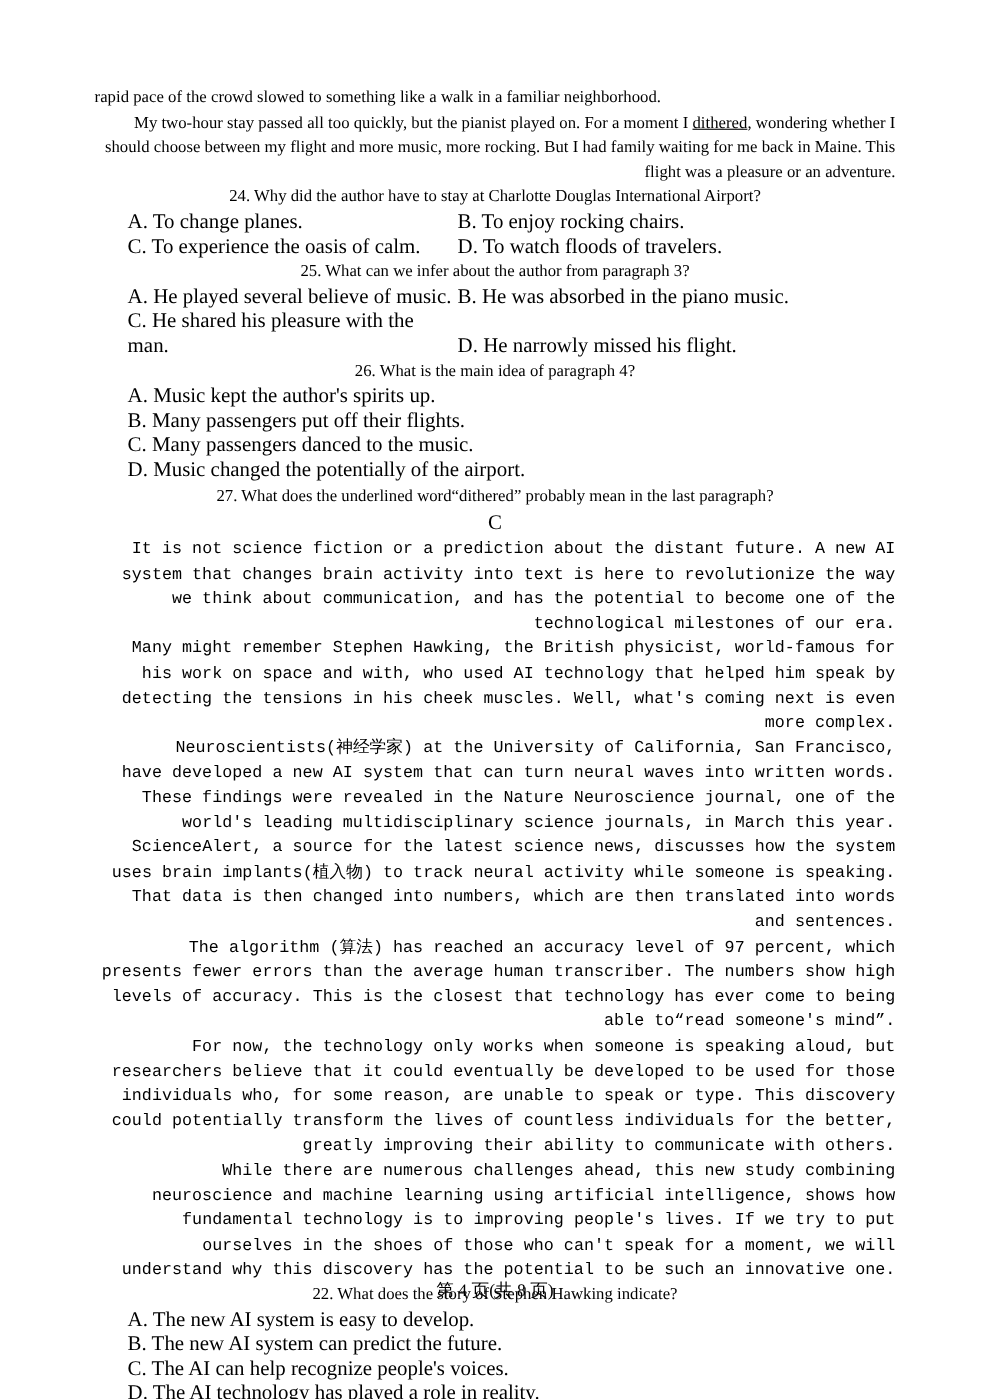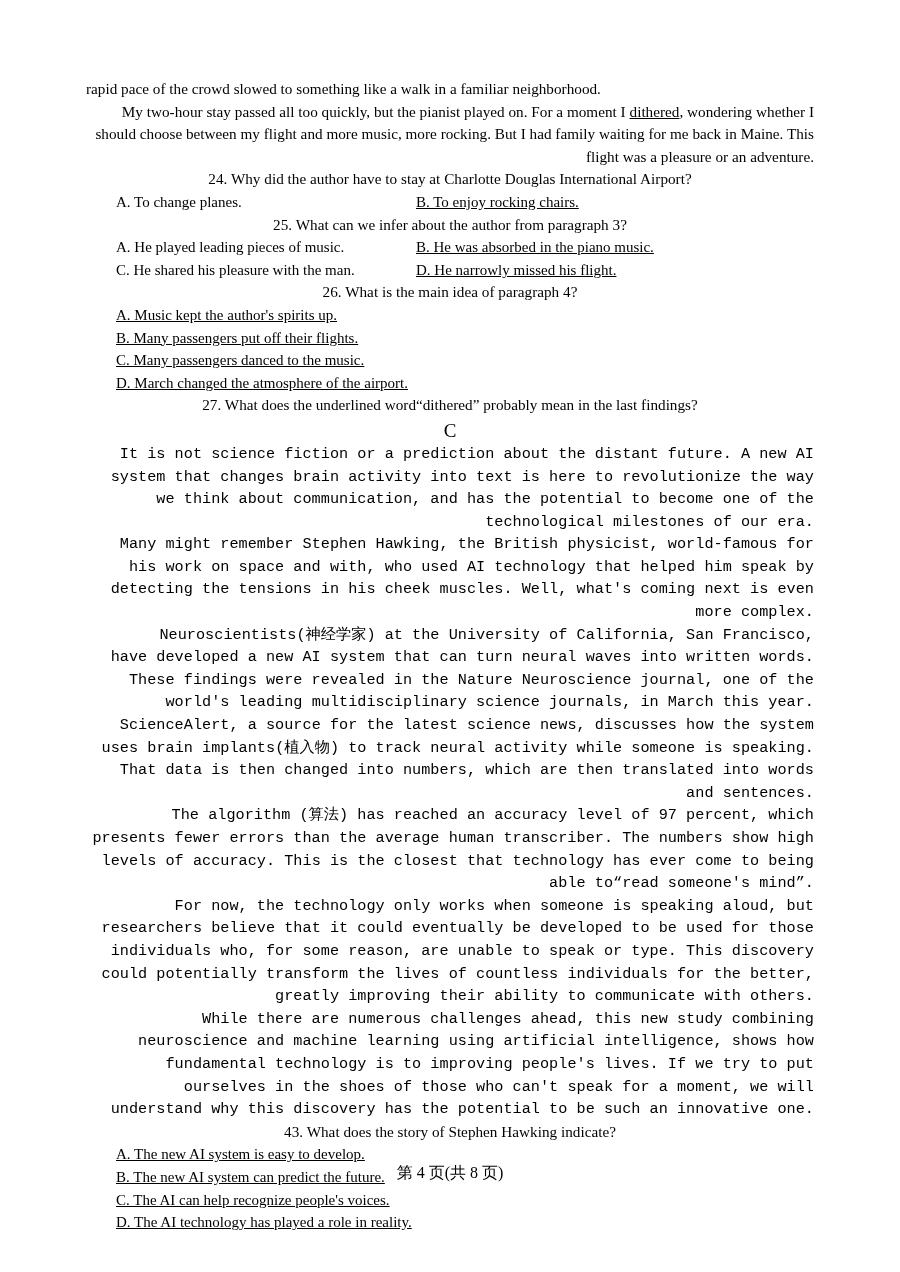--- a/index.html
+++ b/index.html
@@ -41,24 +41,23 @@
     line-height: 24px;
     margin-top: 2px;
     margin-bottom: 0px;
     font-family: "Liberation Serif", serif;
   }
   u {
     text-decoration: underline;
   }
   .opt-row {
     display: block;
-    font-size: 15px;
+    font-size: 19px;
     line-height: 22.6px;
     padding-left: 30px;
-    text-decoration: underline;
   }
   .opt-row .col-a-wide {
     display: inline-block;
     width: 300px;
   }
   .opt-row .col-q4 {
     display: inline-block;
     width: 140px;
   }
   .footer {
@@ -79,46 +78,47 @@
 <body>
 
 <div class="page">
 
   <div class="line">rapid pace of the crowd slowed to something like a walk in a familiar neighborhood.</div>
 
   <div class="line para-first"><span>My two-hour stay passed all too quickly, but the pianist played on. For a moment I </span><u>dithered</u><span>, wondering whether I should choose between my flight and more music, more rocking. But I had family waiting for me back in Maine. This flight was a pleasure or an adventure.</span></div>
 
   <div class="line indent-q"><span>24.</span> <span>Why did the author have to stay at Charlotte Douglas International Airport?</span></div>
   <div class="opt-row"><span class="col-a-wide">A. To change planes.</span><span>B. To enjoy rocking chairs.</span></div>
+  <div class="opt-row"><span class="col-a-wide">C. To experience the oasis of calm.</span><span>D. To watch floods of travelers.</span></div>
 
   <div class="line indent-q"><span>25.</span> <span>What can we infer about the author from paragraph 3?</span></div>
-  <div class="opt-row"><span class="col-a-wide">A. He played leading pieces of music.</span><span>B. He was absorbed in the piano music.</span></div>
+  <div class="opt-row"><span class="col-a-wide">A. He played several believe of music.</span><span>B. He was absorbed in the piano music.</span></div>
   <div class="opt-row"><span class="col-a-wide">C. He shared his pleasure with the man.</span><span>D. He narrowly missed his flight.</span></div>
 
   <div class="line indent-q"><span>26.</span> <span>What is the main idea of paragraph 4?</span></div>
   <div class="opt-row">A. Music kept the author's spirits up.</div>
   <div class="opt-row">B. Many passengers put off their flights.</div>
   <div class="opt-row">C. Many passengers danced to the music.</div>
-  <div class="opt-row">D. March changed the atmosphere of the airport.</div>
+  <div class="opt-row">D. Music changed the potentially of the airport.</div>
 
-  <div class="line indent-q"><span>27.</span> <span>What does the underlined word“dithered” probably mean in the last findings?</span></div>
+  <div class="line indent-q"><span>27.</span> <span>What does the underlined word“dithered” probably mean in the last paragraph?</span></div>
 
   <div class="section-letter">C</div>
 
   <div class="passage">
     <p class="line para-first">It is not science fiction or a prediction about the distant future. A new AI system that changes brain activity into text is here to revolutionize the way we think about communication, and has the potential to become one of the technological milestones of our era.</p>
     <p class="line para-first">Many might remember Stephen Hawking, the British physicist, world-famous for his work on space and with, who used AI technology that helped him speak by detecting the tensions in his cheek muscles. Well, what's coming next is even more complex.</p>
     <p class="line para-first">Neuroscientists(神经学家) at the University of California, San Francisco, have developed a new AI system that can turn neural waves into written words. These findings were revealed in the Nature Neuroscience journal, one of the world's leading multidisciplinary science journals, in March this year.</p>
     <p class="line para-first">ScienceAlert, a source for the latest science news, discusses how the system uses brain implants(植入物) to track neural activity while someone is speaking. That data is then changed into numbers, which are then translated into words and sentences.</p>
     <p class="line para-first">The algorithm (算法) has reached an accuracy level of 97 percent, which presents fewer errors than the average human transcriber. The numbers show high levels of accuracy. This is the closest that technology has ever come to being able to“read someone's mind”.</p>
     <p class="line para-first">For now, the technology only works when someone is speaking aloud, but researchers believe that it could eventually be developed to be used for those individuals who, for some reason, are unable to speak or type. This discovery could potentially transform the lives of countless individuals for the better, greatly improving their ability to communicate with others.</p>
     <p class="line para-first">While there are numerous challenges ahead, this new study combining neuroscience and machine learning using artificial intelligence, shows how fundamental technology is to improving people's lives. If we try to put ourselves in the shoes of those who can't speak for a moment, we will understand why this discovery has the potential to be such an innovative one.</p>
   </div>
 
-  <div class="line indent-q"><span>43.</span> <span>What does the story of Stephen Hawking indicate?</span></div>
+  <div class="line indent-q"><span>22.</span> <span>What does the story of Stephen Hawking indicate?</span></div>
   <div class="opt-row">A. The new AI system is easy to develop.</div>
   <div class="opt-row">B. The new AI system can predict the future.</div>
   <div class="opt-row">C. The AI can help recognize people's voices.</div>
   <div class="opt-row">D. The AI technology has played a role in reality.</div>
 
   <div class="footer">第 4 页(共 8 页)</div>
 
 </div>
 
 </body></html>

